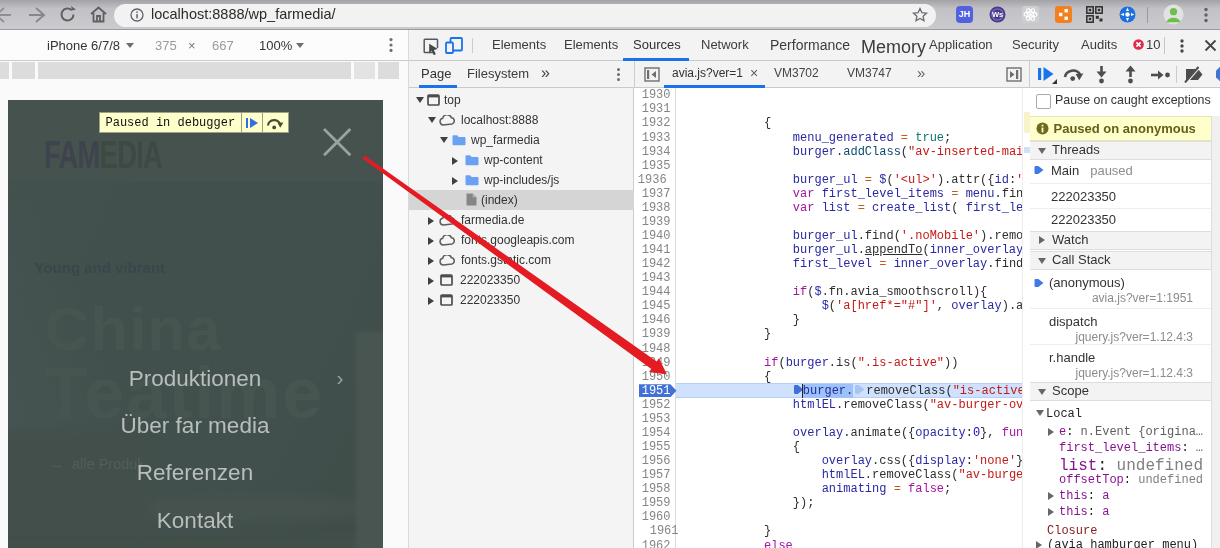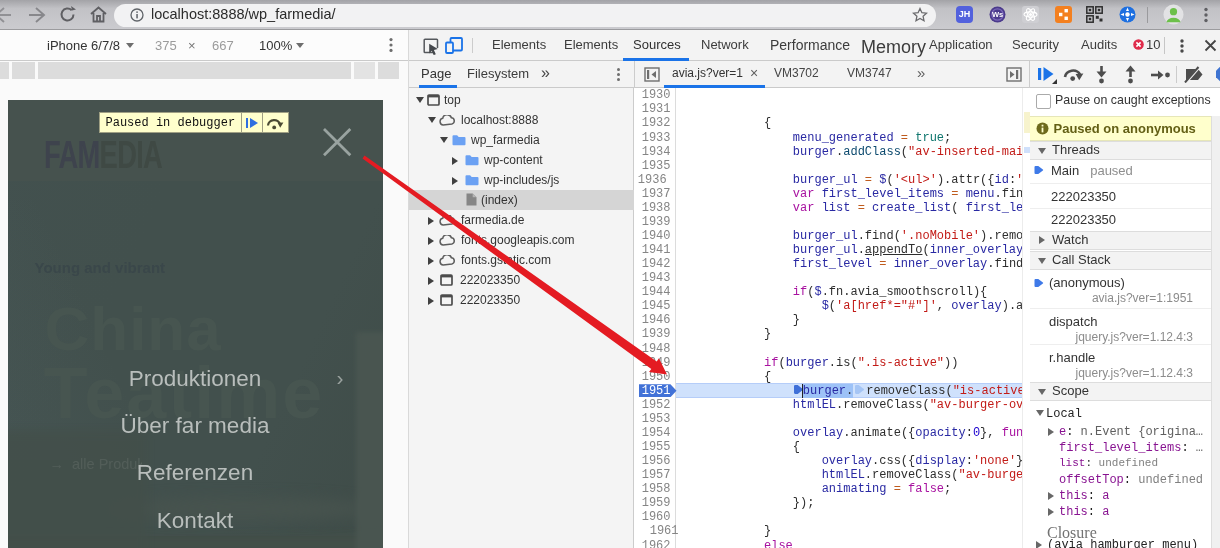--- a/index.html
+++ b/index.html
@@ -407,25 +407,25 @@
 <div style="position:absolute;left:19px;top:262px;">r.handle</div>
 <div style="position:absolute;left:0;top:278px;width:163px;text-align:right;color:#8c8c8c;font-size:12px;">jquery.js?ver=1.12.4:3</div>
 <div style="position:absolute;left:0;top:294px;width:181px;height:19px;background:#f3f3f3;border-bottom:1px solid #ddd;border-top:1px solid #ddd;box-sizing:border-box;"></div>
 <div style="position:absolute;left:8px;top:301px;width:0;height:0;border-top:6px solid #676767;border-left:4px solid transparent;border-right:4px solid transparent;"></div>
 <div style="position:absolute;left:22px;top:295px;">Scope</div>
 <div style="position:absolute;left:6px;top:322px;width:0;height:0;border-top:6px solid #676767;border-left:4px solid transparent;border-right:4px solid transparent;"></div>
 <div style="position:absolute;left:16px;top:319px;font-family:'Liberation Mono',monospace;font-size:12px;white-space:nowrap;color:#222;">Local</div>
 <div style="position:absolute;left:18px;top:340px;width:0;height:0;border-left:6px solid #676767;border-top:4px solid transparent;border-bottom:4px solid transparent;"></div>
 <div style="position:absolute;left:29px;top:337px;font-family:'Liberation Mono',monospace;font-size:12px;white-space:nowrap;"><span style="color:#881391">e</span><span style="color:#222">:&nbsp;</span><span style="color:#5f5f5f">n.Event&nbsp;{origina…</span></div>
 <div style="position:absolute;left:29px;top:353px;font-family:'Liberation Mono',monospace;font-size:12px;white-space:nowrap;"><span style="color:#881391">first_level_items</span><span style="color:#222">:&nbsp;</span><span style="color:#5f5f5f">…</span></div>
-<div style="position:absolute;left:29px;top:369px;font-family:'Liberation Mono',monospace;font-size:11px;white-space:nowrap;"><span style="color:#881391">list</span><span style="color:#222">:&nbsp;</span><span style="color:#808080">undefined</span></div>
+<div style="position:absolute;left:29px;top:369px;font-family:'Liberation Mono',monospace;font-size:16px;white-space:nowrap;"><span style="color:#881391">list</span><span style="color:#222">:&nbsp;</span><span style="color:#808080">undefined</span></div>
 <div style="position:absolute;left:29px;top:385px;font-family:'Liberation Mono',monospace;font-size:12px;white-space:nowrap;"><span style="color:#881391">offsetTop</span><span style="color:#222">:&nbsp;</span><span style="color:#808080">undefined</span></div>
 <div style="position:absolute;left:18px;top:404px;width:0;height:0;border-left:6px solid #676767;border-top:4px solid transparent;border-bottom:4px solid transparent;"></div>
 <div style="position:absolute;left:29px;top:401px;font-family:'Liberation Mono',monospace;font-size:12px;white-space:nowrap;"><span style="color:#881391">this</span><span style="color:#222">:&nbsp;</span><span style="color:#881391">a</span></div>
 <div style="position:absolute;left:18px;top:420px;width:0;height:0;border-left:6px solid #676767;border-top:4px solid transparent;border-bottom:4px solid transparent;"></div>
 <div style="position:absolute;left:29px;top:417px;font-family:'Liberation Mono',monospace;font-size:12px;white-space:nowrap;"><span style="color:#881391">this</span><span style="color:#222">:&nbsp;</span><span style="color:#881391">a</span></div>
 <div style="position:absolute;left:6px;top:453px;width:0;height:0;border-left:6px solid #676767;border-top:4px solid transparent;border-bottom:4px solid transparent;"></div>
-<div style="position:absolute;left:17px;top:436px;font-family:Liberation Serif, serif;font-size:16px;white-space:nowrap;color:#737373;">Closure</div>
+<div style="position:absolute;left:17px;top:436px;font-family:Liberation Mono, monospace;font-size:12px;white-space:nowrap;color:#7f1d1d;">Closure</div>
 <div style="position:absolute;left:17px;top:450px;font-family:'Liberation Mono',monospace;font-size:12px;white-space:nowrap;color:#222;">(avia_hamburger_menu)</div>
 </div>
 <div style="position:absolute;left:408px;top:30px;width:1px;height:518px;background:#d9d9d9;"></div>
 <svg style="position:absolute;left:0;top:0;z-index:50;pointer-events:none" width="1220" height="548" viewBox="0 0 1220 548">
     <polygon points="364.5,155.6 656.7,361.4 658.9,358.3 667.0,374.5 649.0,372.1 651.3,368.9 362.5,158.4" fill="#e41b22"></polygon>
   </svg>
 </body></html>

